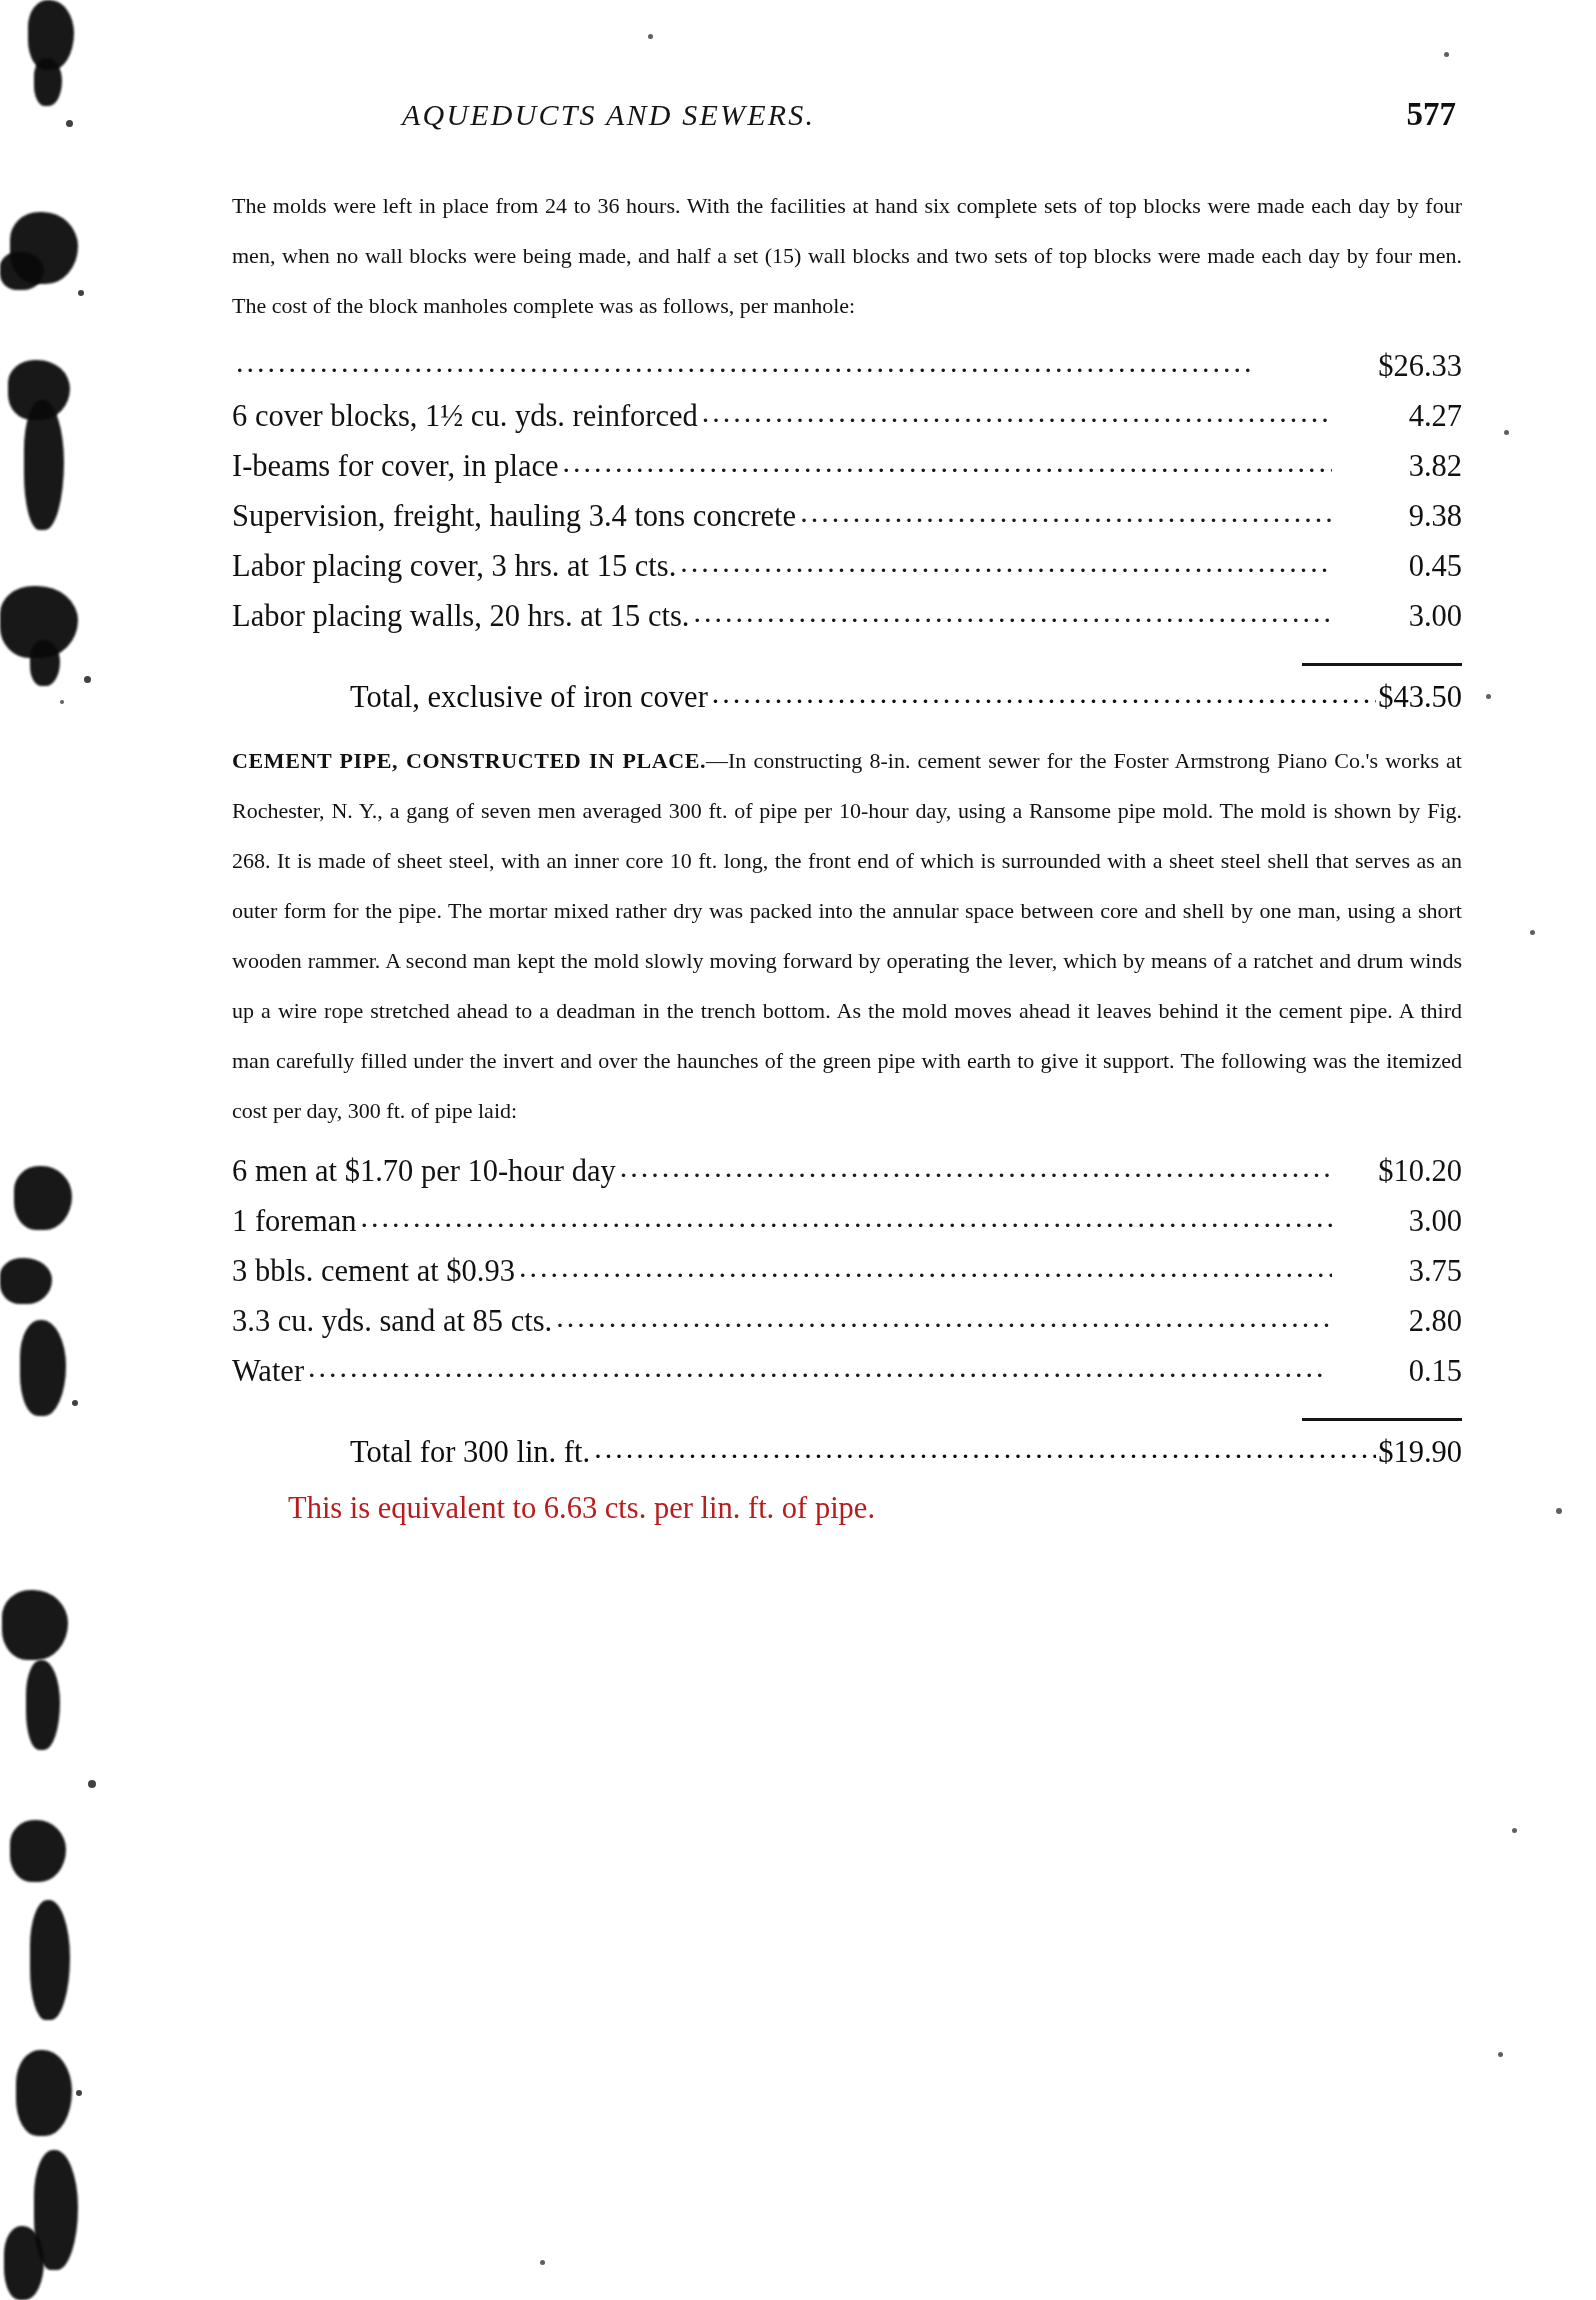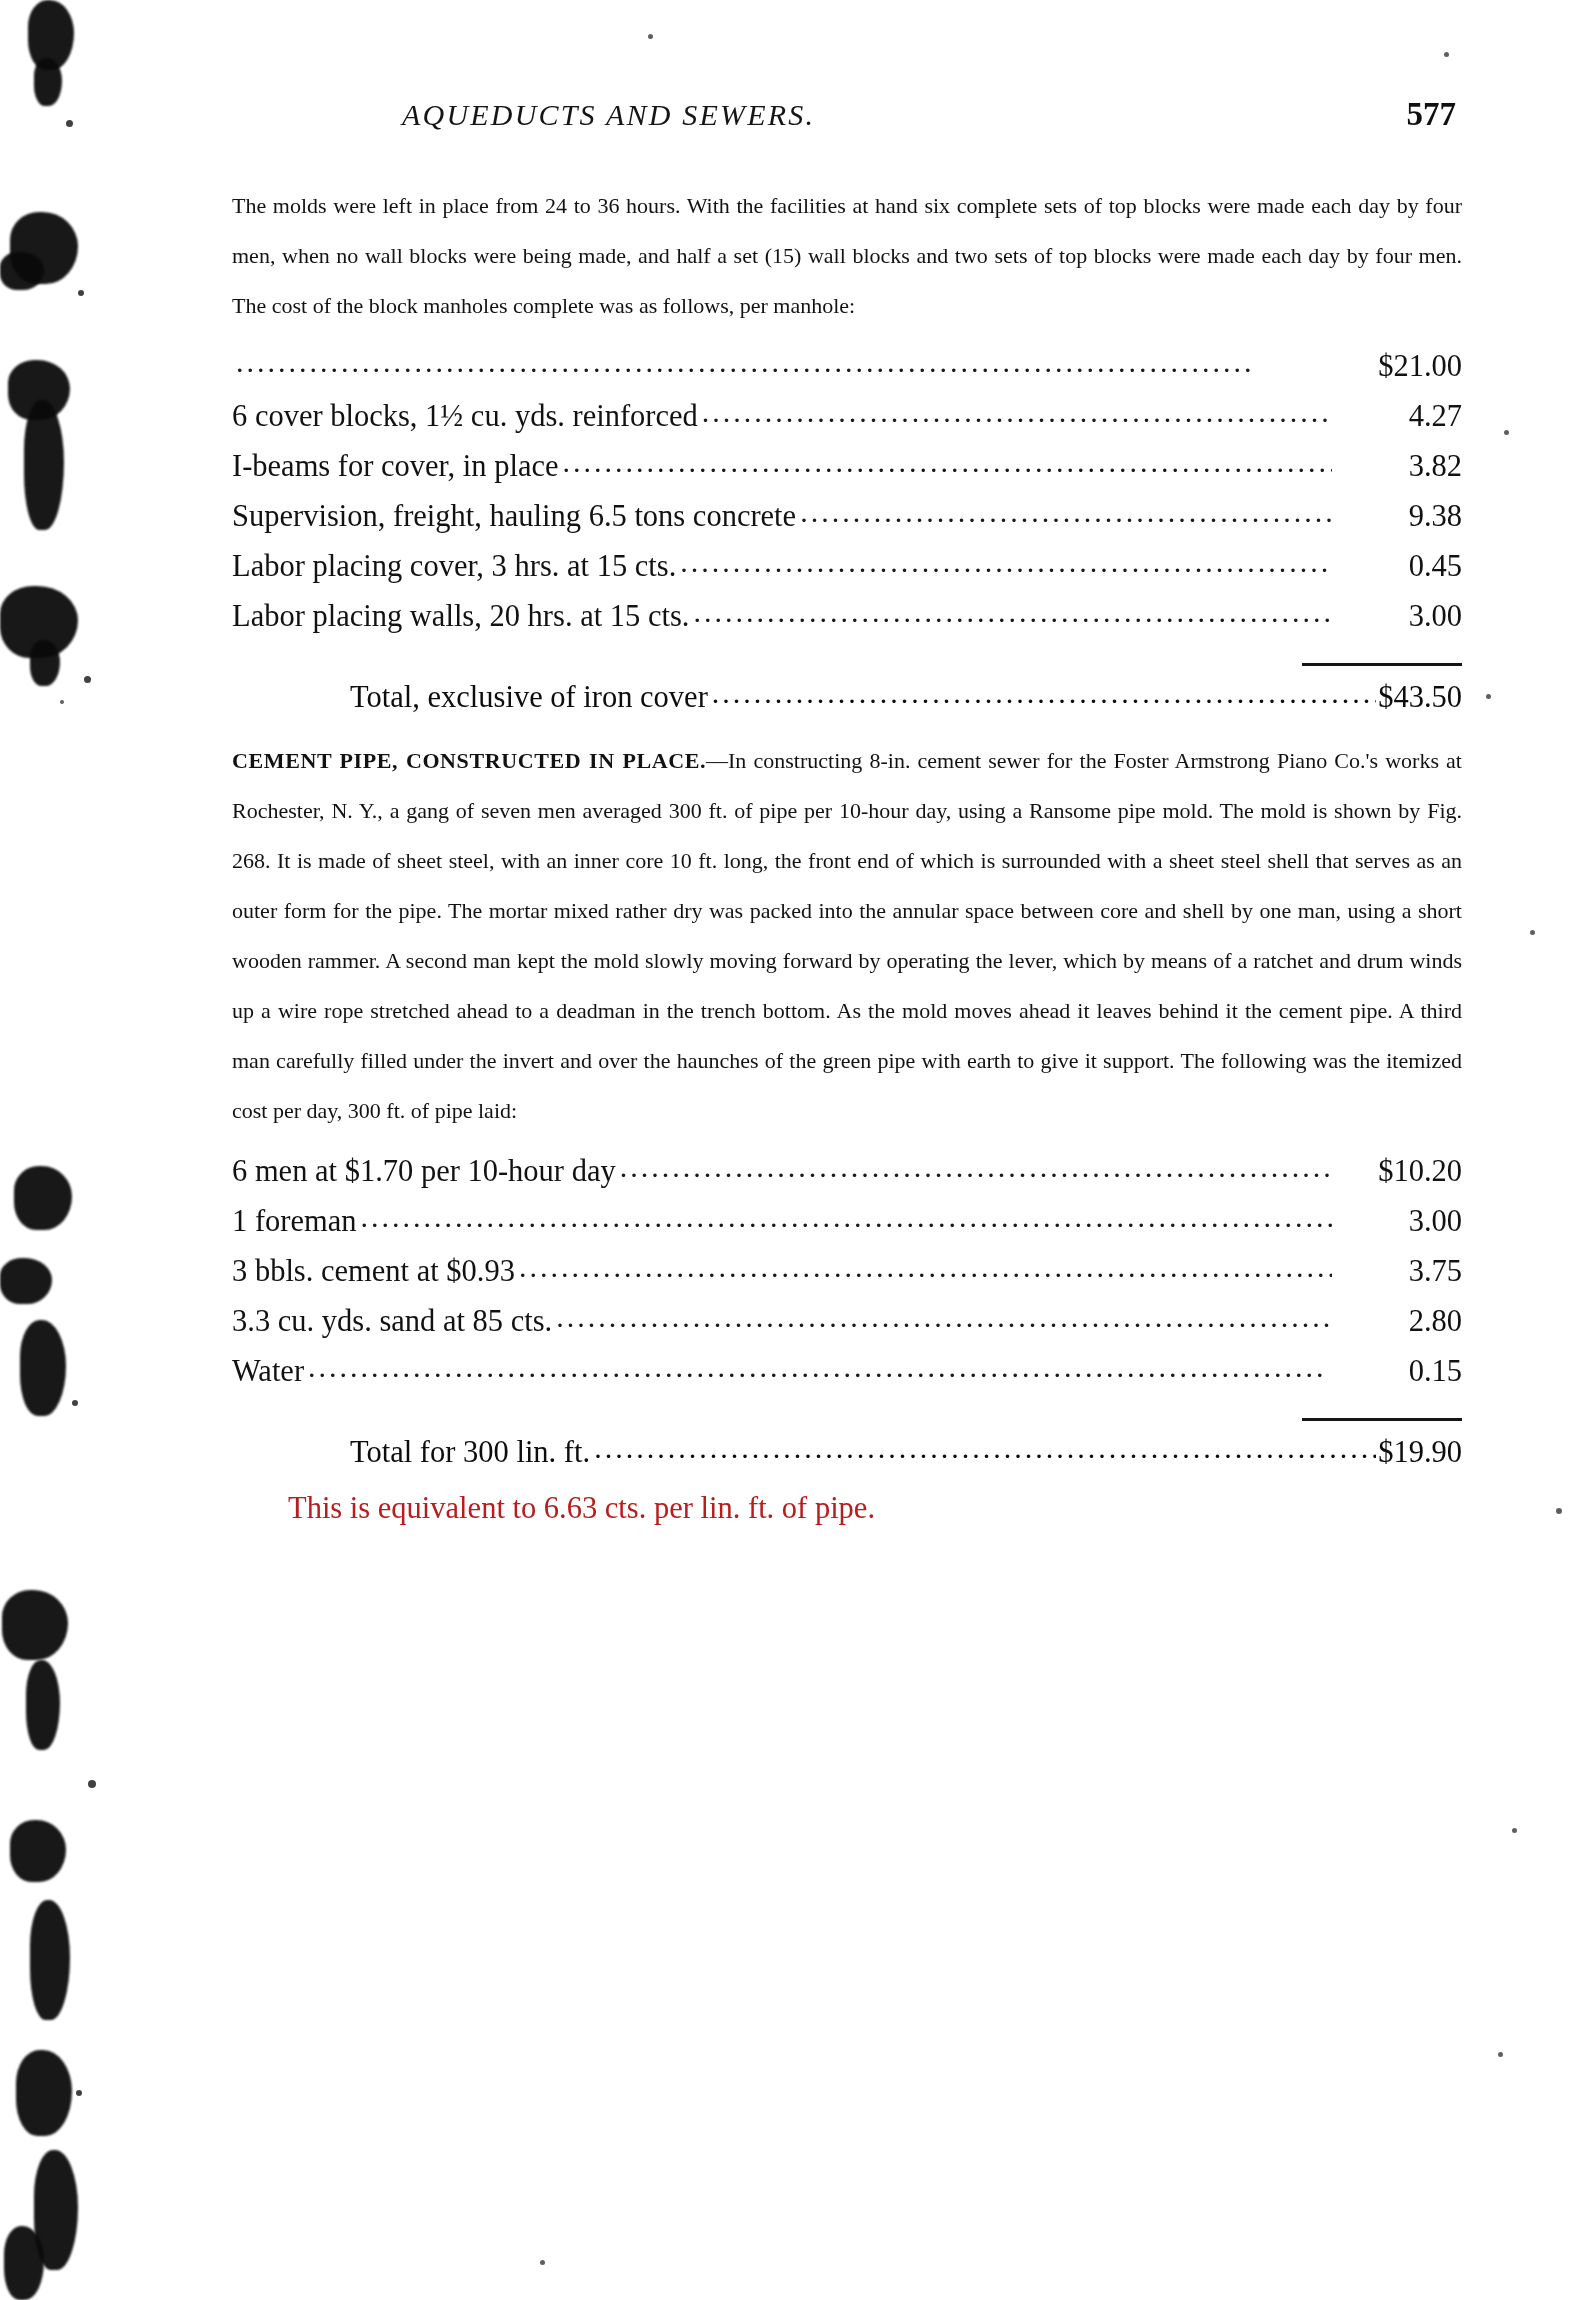--- a/index.html
+++ b/index.html
@@ -216,34 +216,34 @@
     <div class="header">
       <div class="running-title">AQUEDUCTS AND SEWERS.</div>
       <div class="folio">577</div>
     </div>
 
     <p class="body">The molds were left in place from 24 to 36 hours.  With the facilities at hand six complete sets of top blocks were made each day by four men, when no wall blocks were being made, and half a set (15) wall blocks and two sets of top blocks were made each day by four men.  The cost of the block manholes complete was as follows, per manhole:</p>
 
     <ul class="cost-list">
       <li class="cost-row">
         <span class="leader">.................................................................................................</span>
-        <span class="amt">$21.00</span>
+        <span class="amt">$26.33</span>
       </li>
       <li class="cost-row">
         <span class="lbl">6 cover blocks, 1½ cu. yds. reinforced</span>
         <span class="leader">.................................................................................................</span>
         <span class="amt">4.27</span>
       </li>
       <li class="cost-row">
         <span class="lbl">I-beams for cover, in place</span>
         <span class="leader">.................................................................................................</span>
         <span class="amt">3.82</span>
       </li>
       <li class="cost-row">
-        <span class="lbl">Supervision, freight, hauling 6.5 tons concrete</span>
+        <span class="lbl">Supervision, freight, hauling 3.4 tons concrete</span>
         <span class="leader">.................................................................................................</span>
         <span class="amt">9.38</span>
       </li>
       <li class="cost-row">
         <span class="lbl">Labor placing cover, 3 hrs. at 15 cts.</span>
         <span class="leader">.................................................................................................</span>
         <span class="amt">0.45</span>
       </li>
       <li class="cost-row">
         <span class="lbl">Labor placing walls, 20 hrs. at 15 cts.</span>

